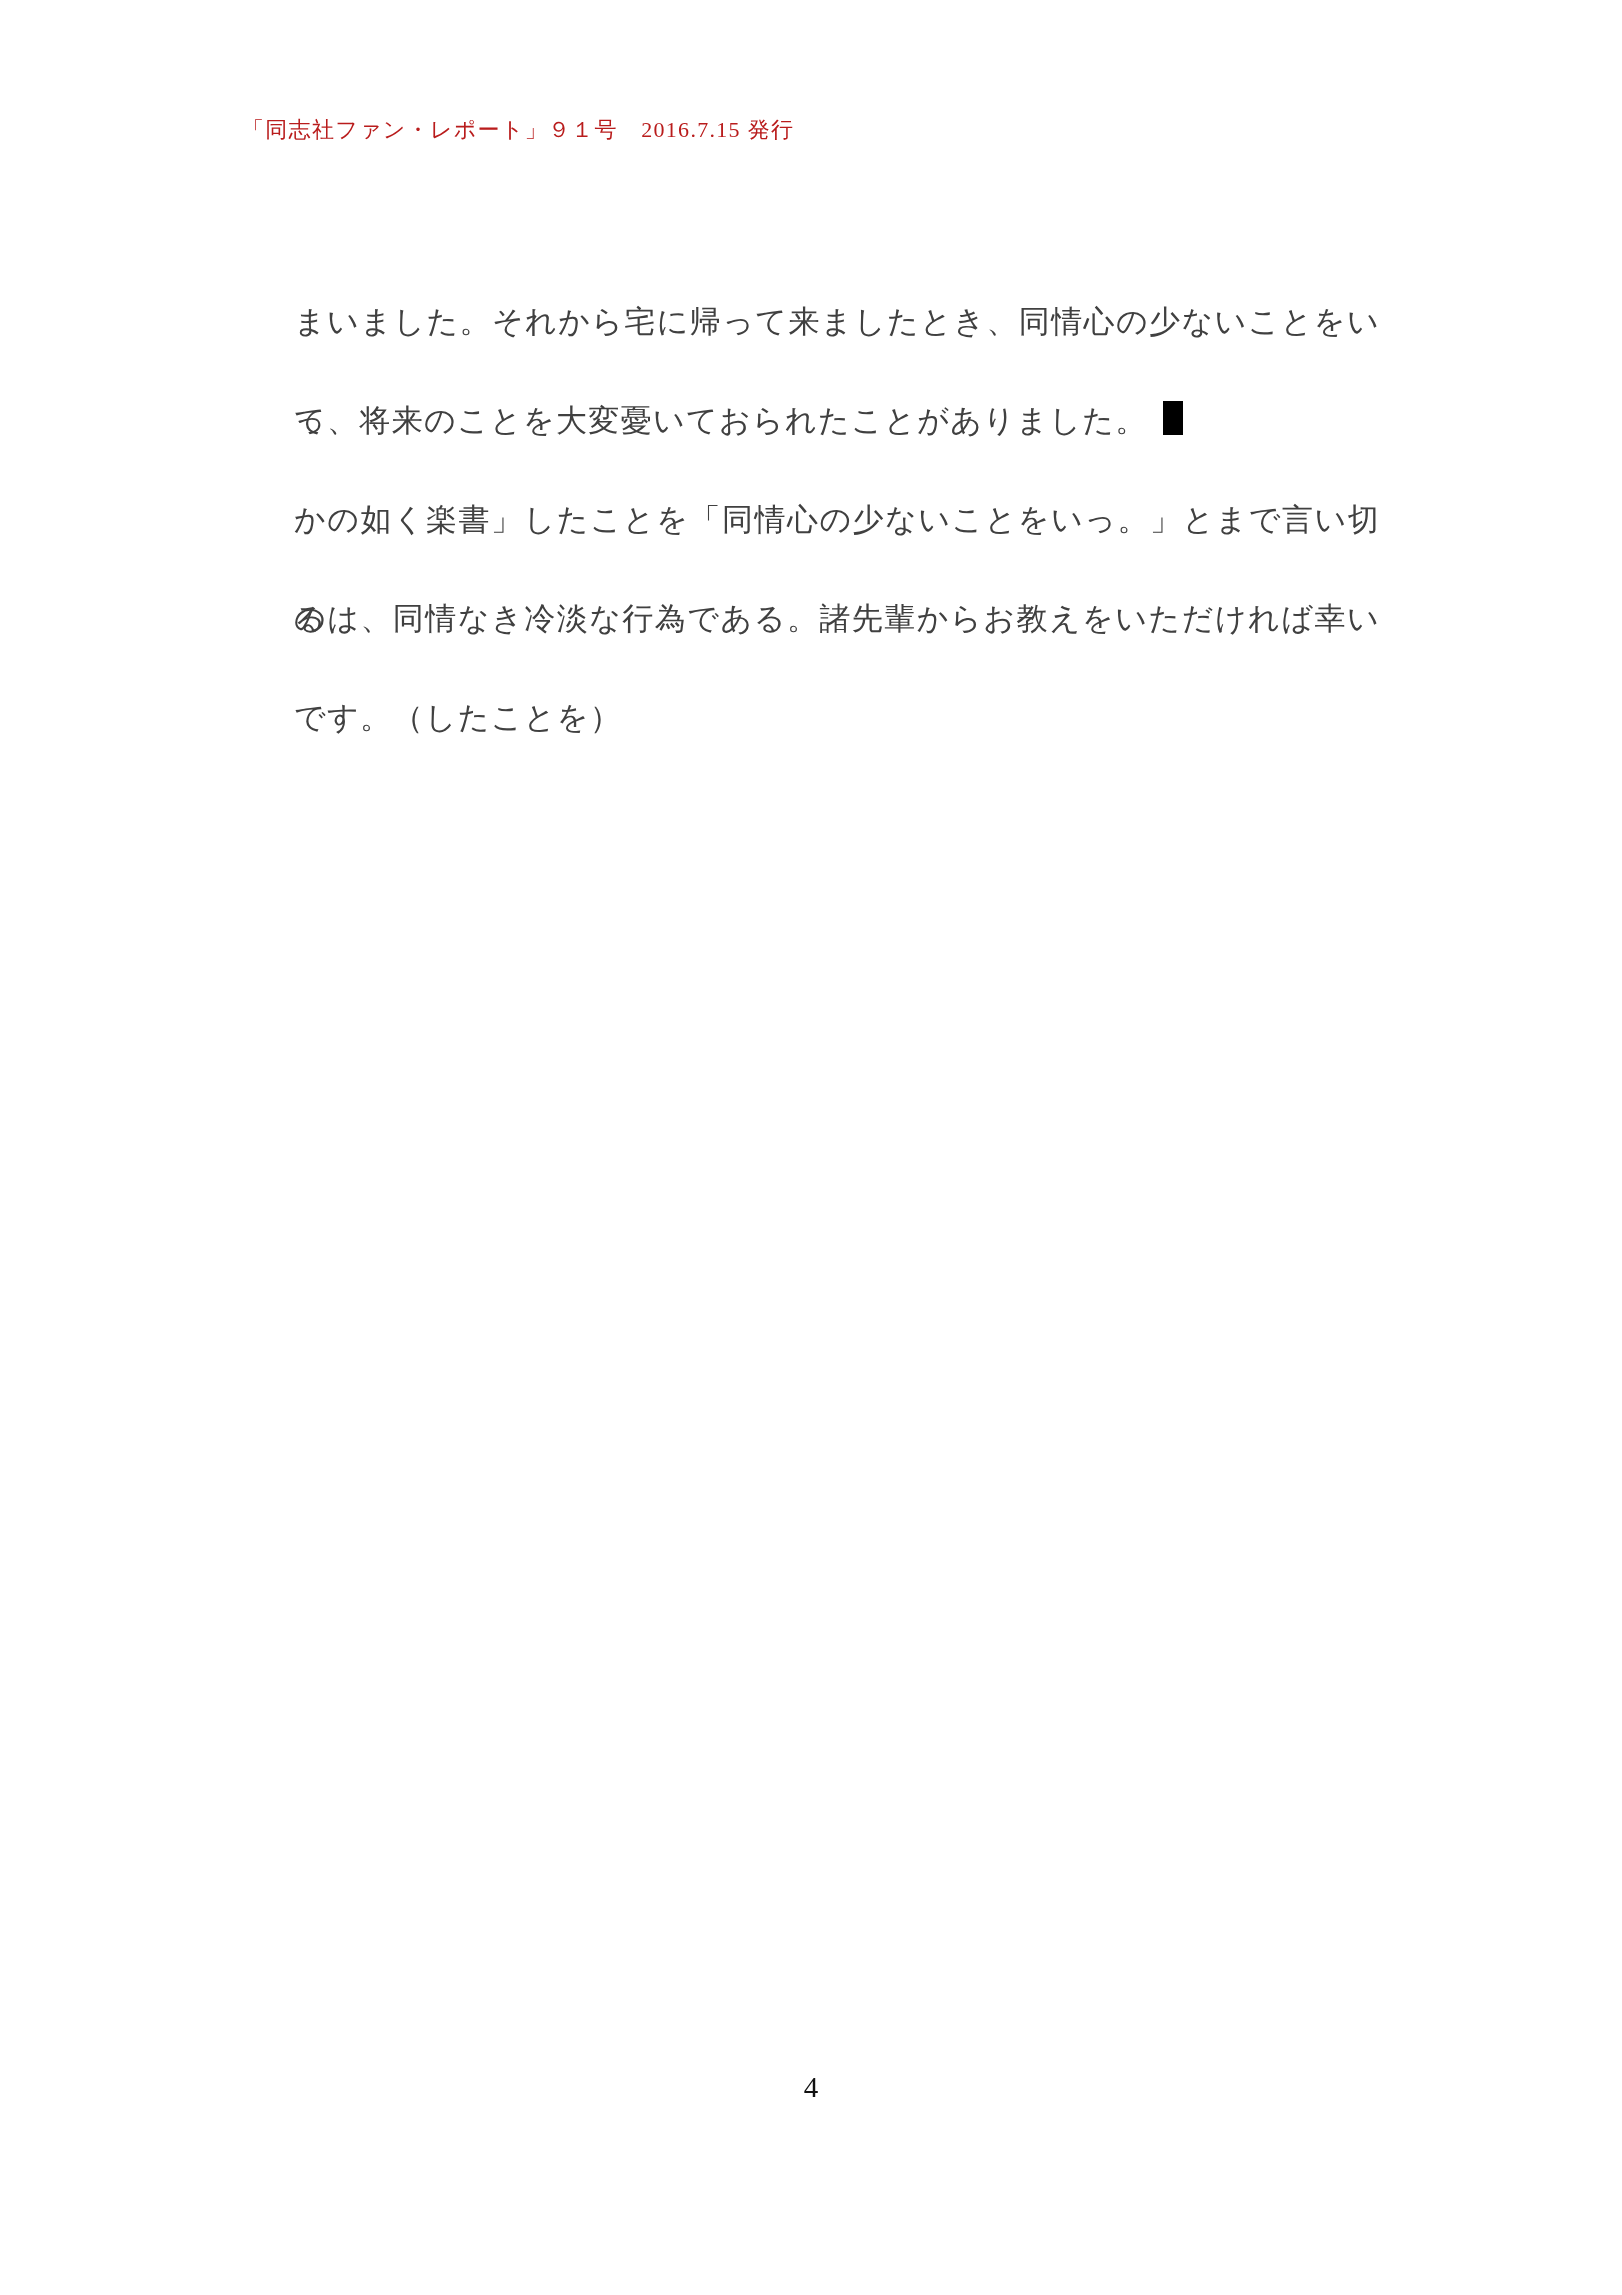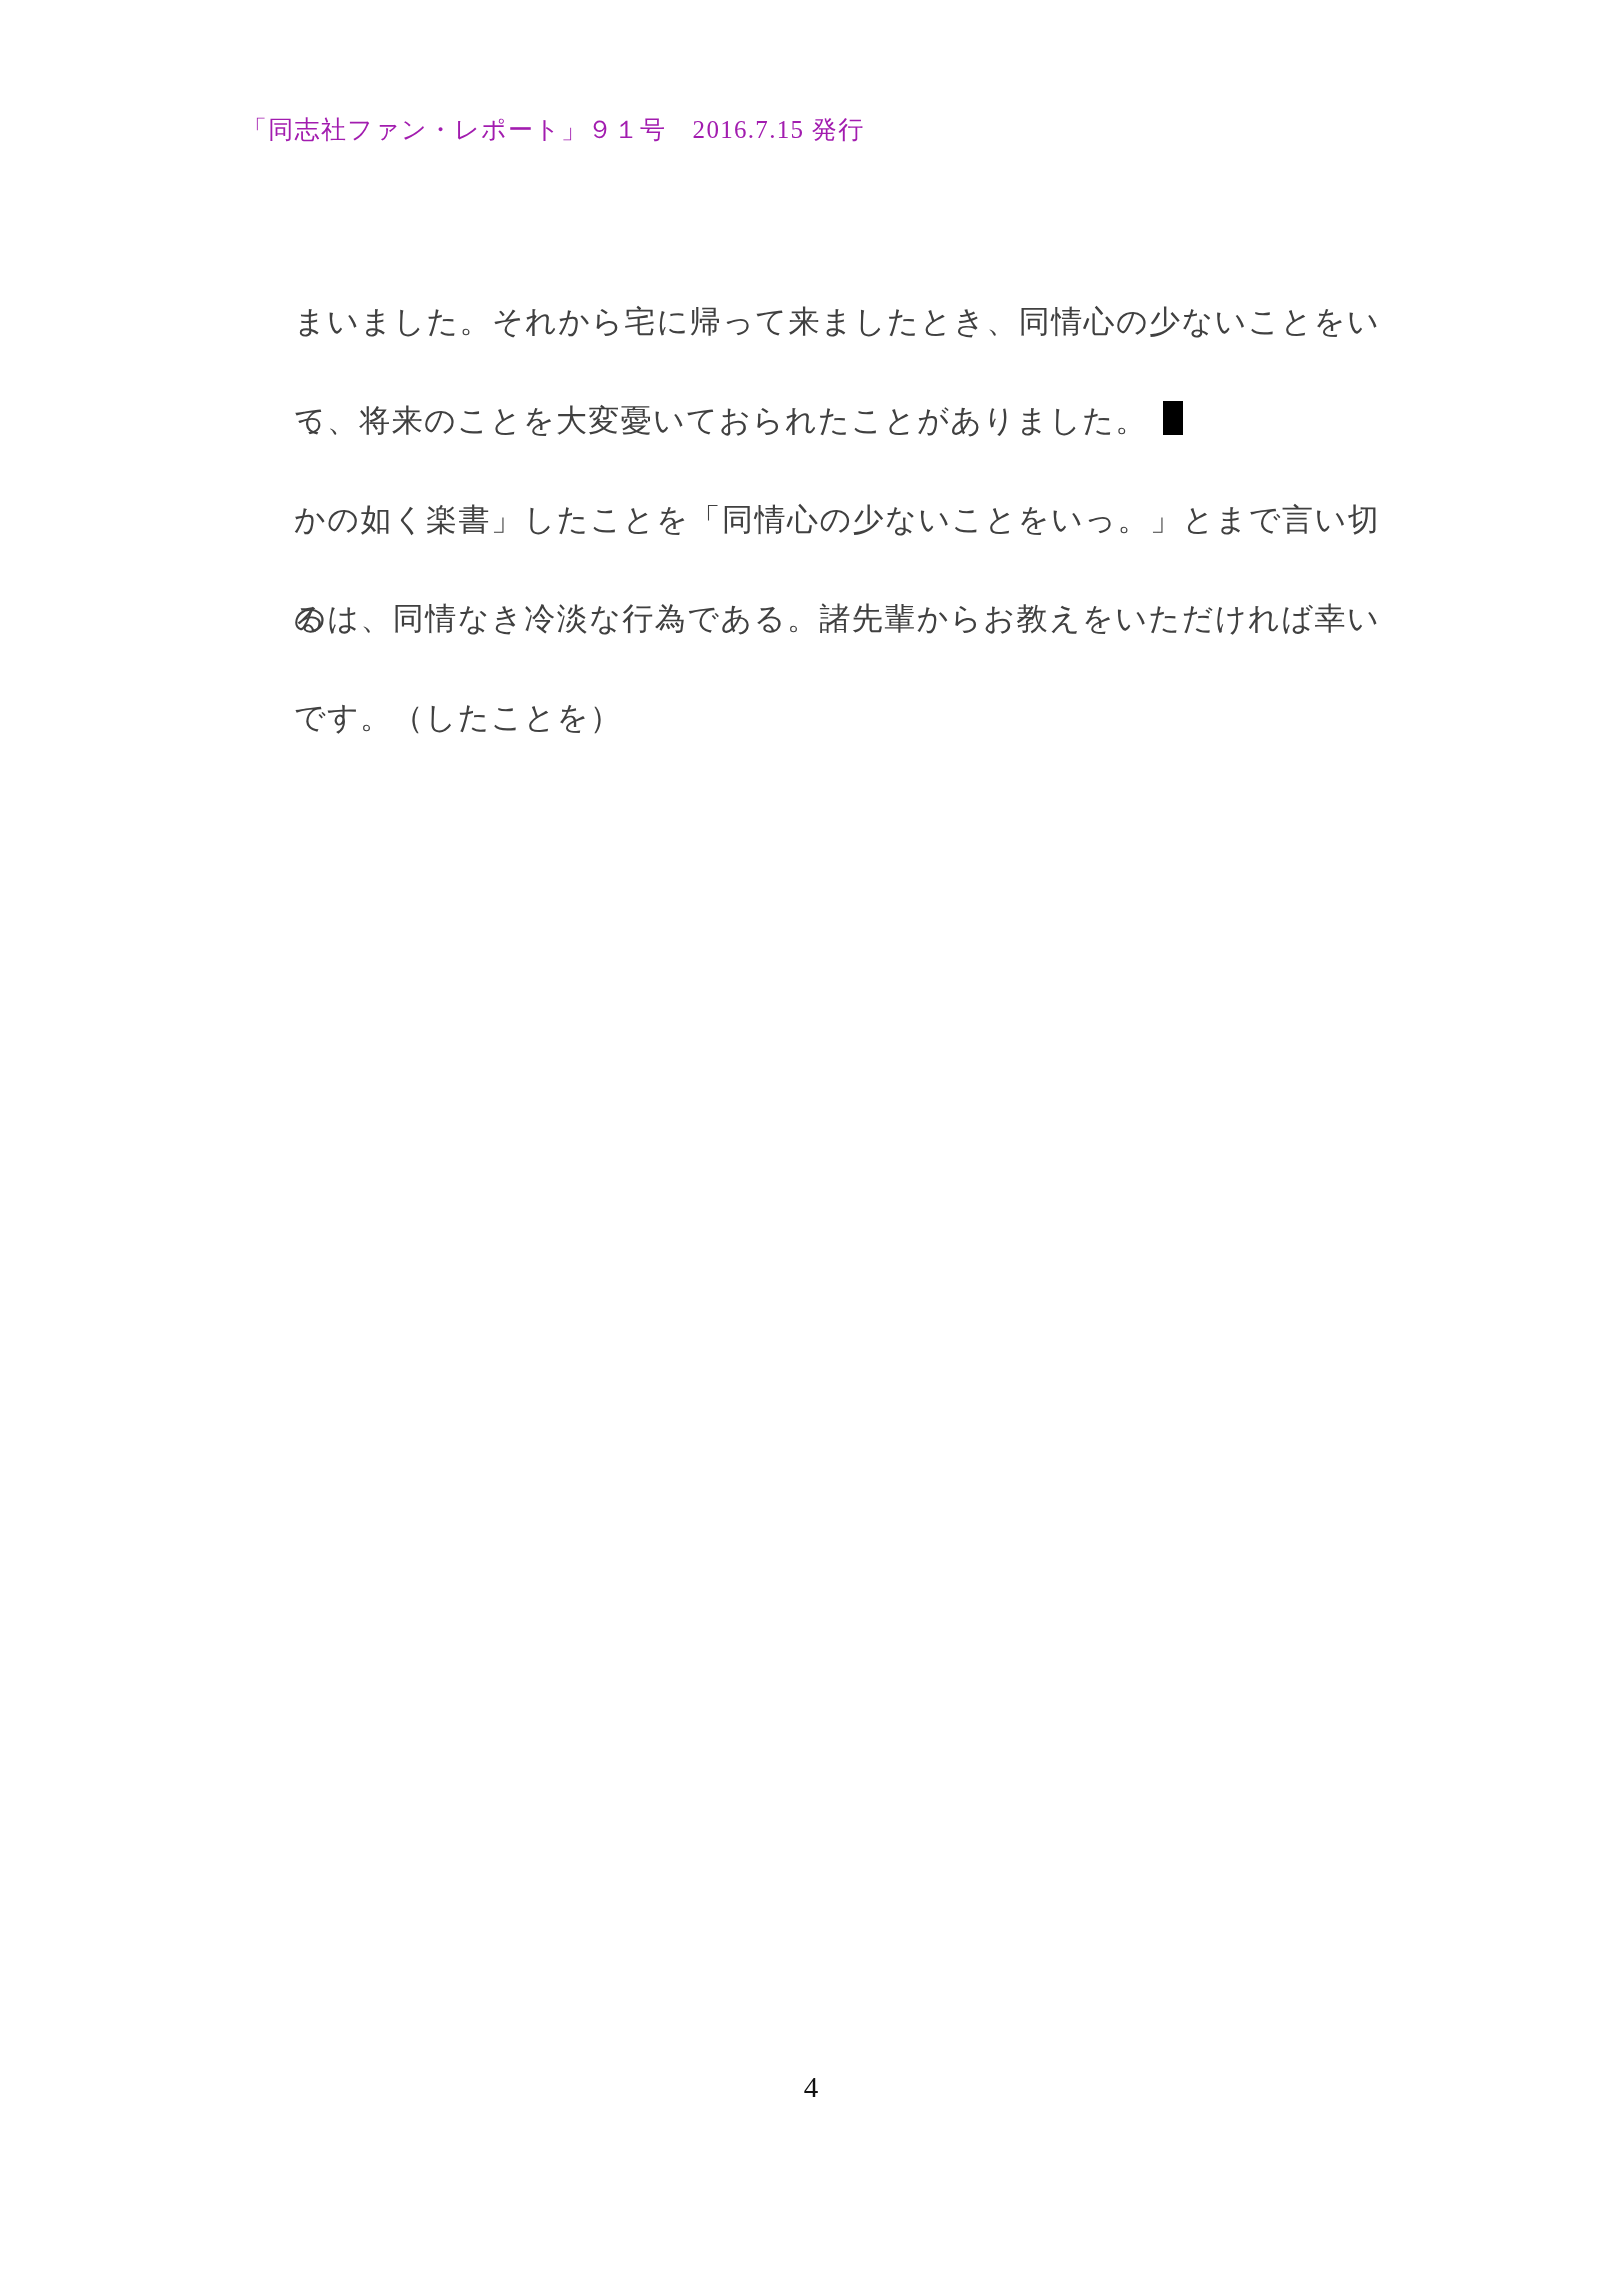--- a/index.html
+++ b/index.html
@@ -13,25 +13,25 @@
     height: 2295px;
     background: #ffffff;
     color: #111111;
     font-family: "Liberation Serif", "DejaVu Serif", serif;
     overflow: hidden;
   }
   .header-line {
     position: absolute;
     left: 242px;
     top: 111px;
-    font-size: 25px;
+    font-size: 22px;
     line-height: 37px;
     letter-spacing: 1.3px;
     white-space: nowrap;
-    color: #a21caf;
+    color: #b91c1c;
     text-align: right;
   }
   .body-block {
     position: absolute;
     left: 294px;
     top: 272px;
     width: 1086px;
     font-size: 31px;
     color: #404040;
   }

